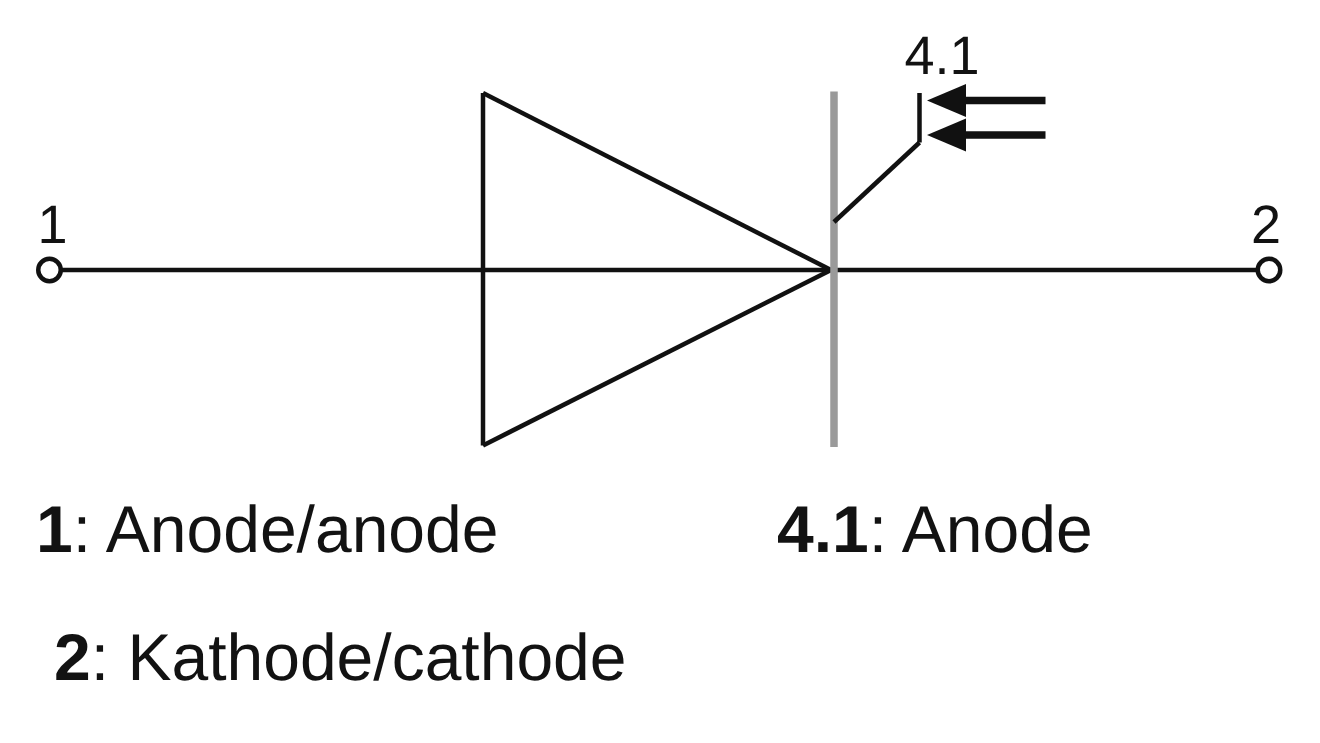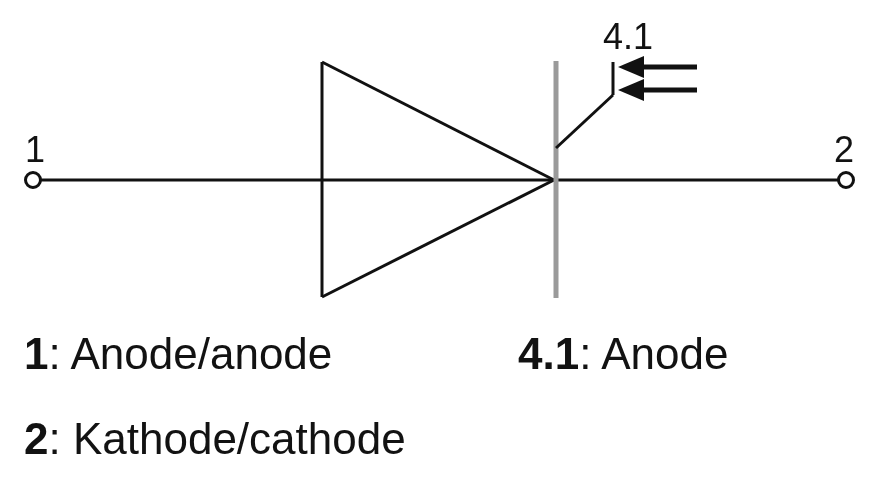--- a/index.html
+++ b/index.html
@@ -44,21 +44,21 @@
   }
   #legend-anode {
     left: 24px;
     top: 332px;
   }
   #legend-gate {
     left: 518px;
     top: 332px;
   }
   #legend-cathode {
-    left: 24px;
+    left: 36px;
     top: 417px;
   }
 </style>
 </head>
 <body>
 
 <div id="canvas">
 
   <svg id="schematic" viewBox="0 0 880 320">
 

